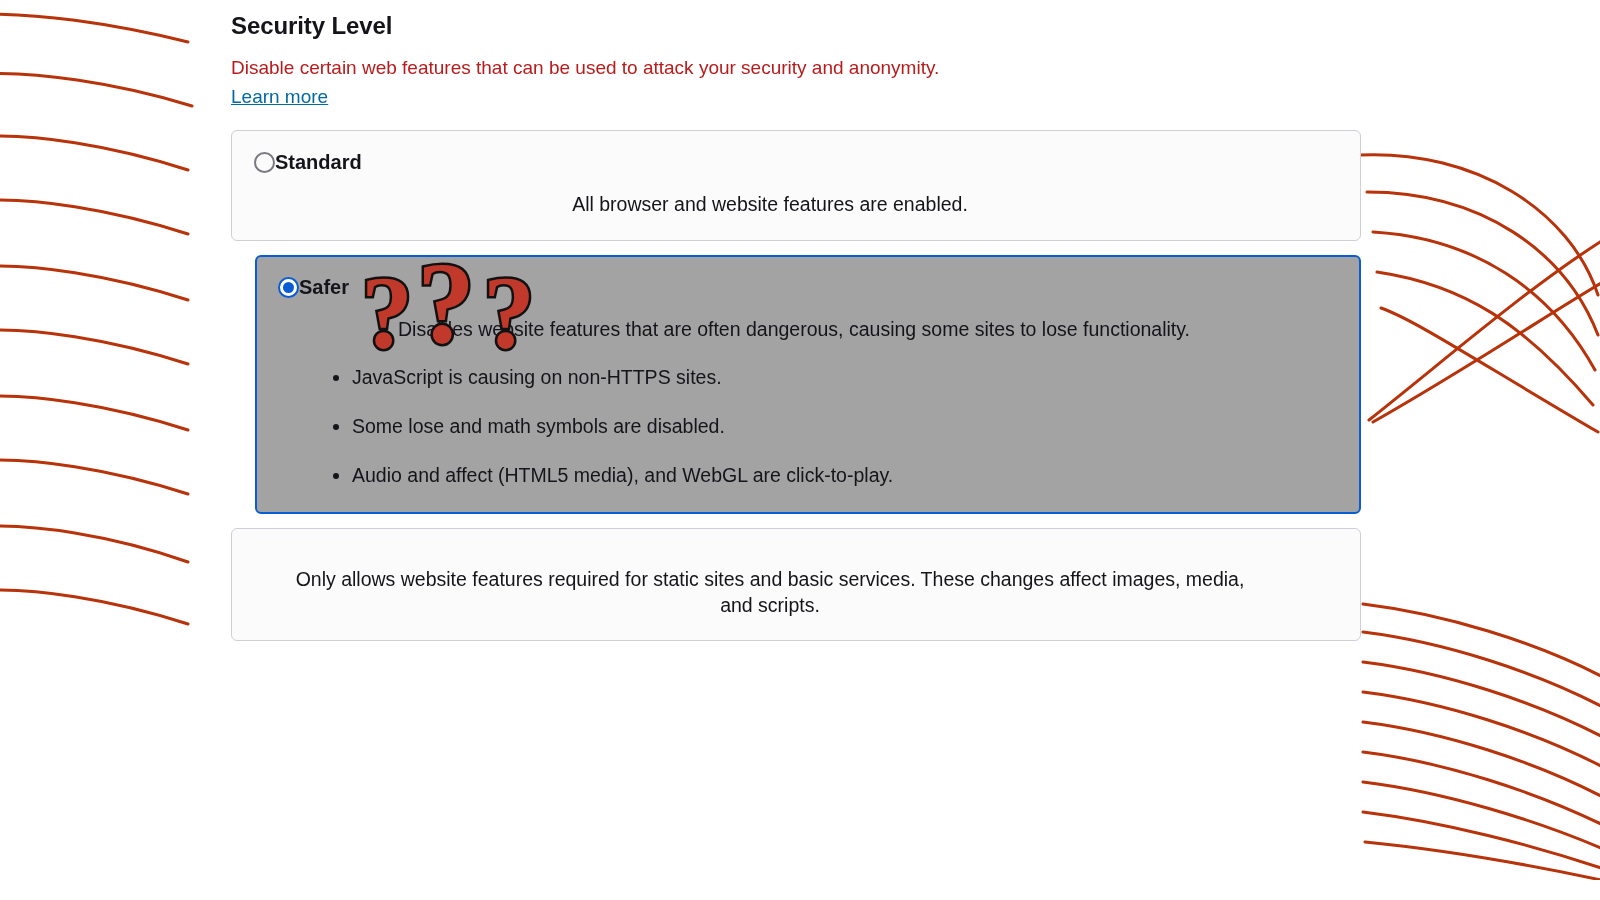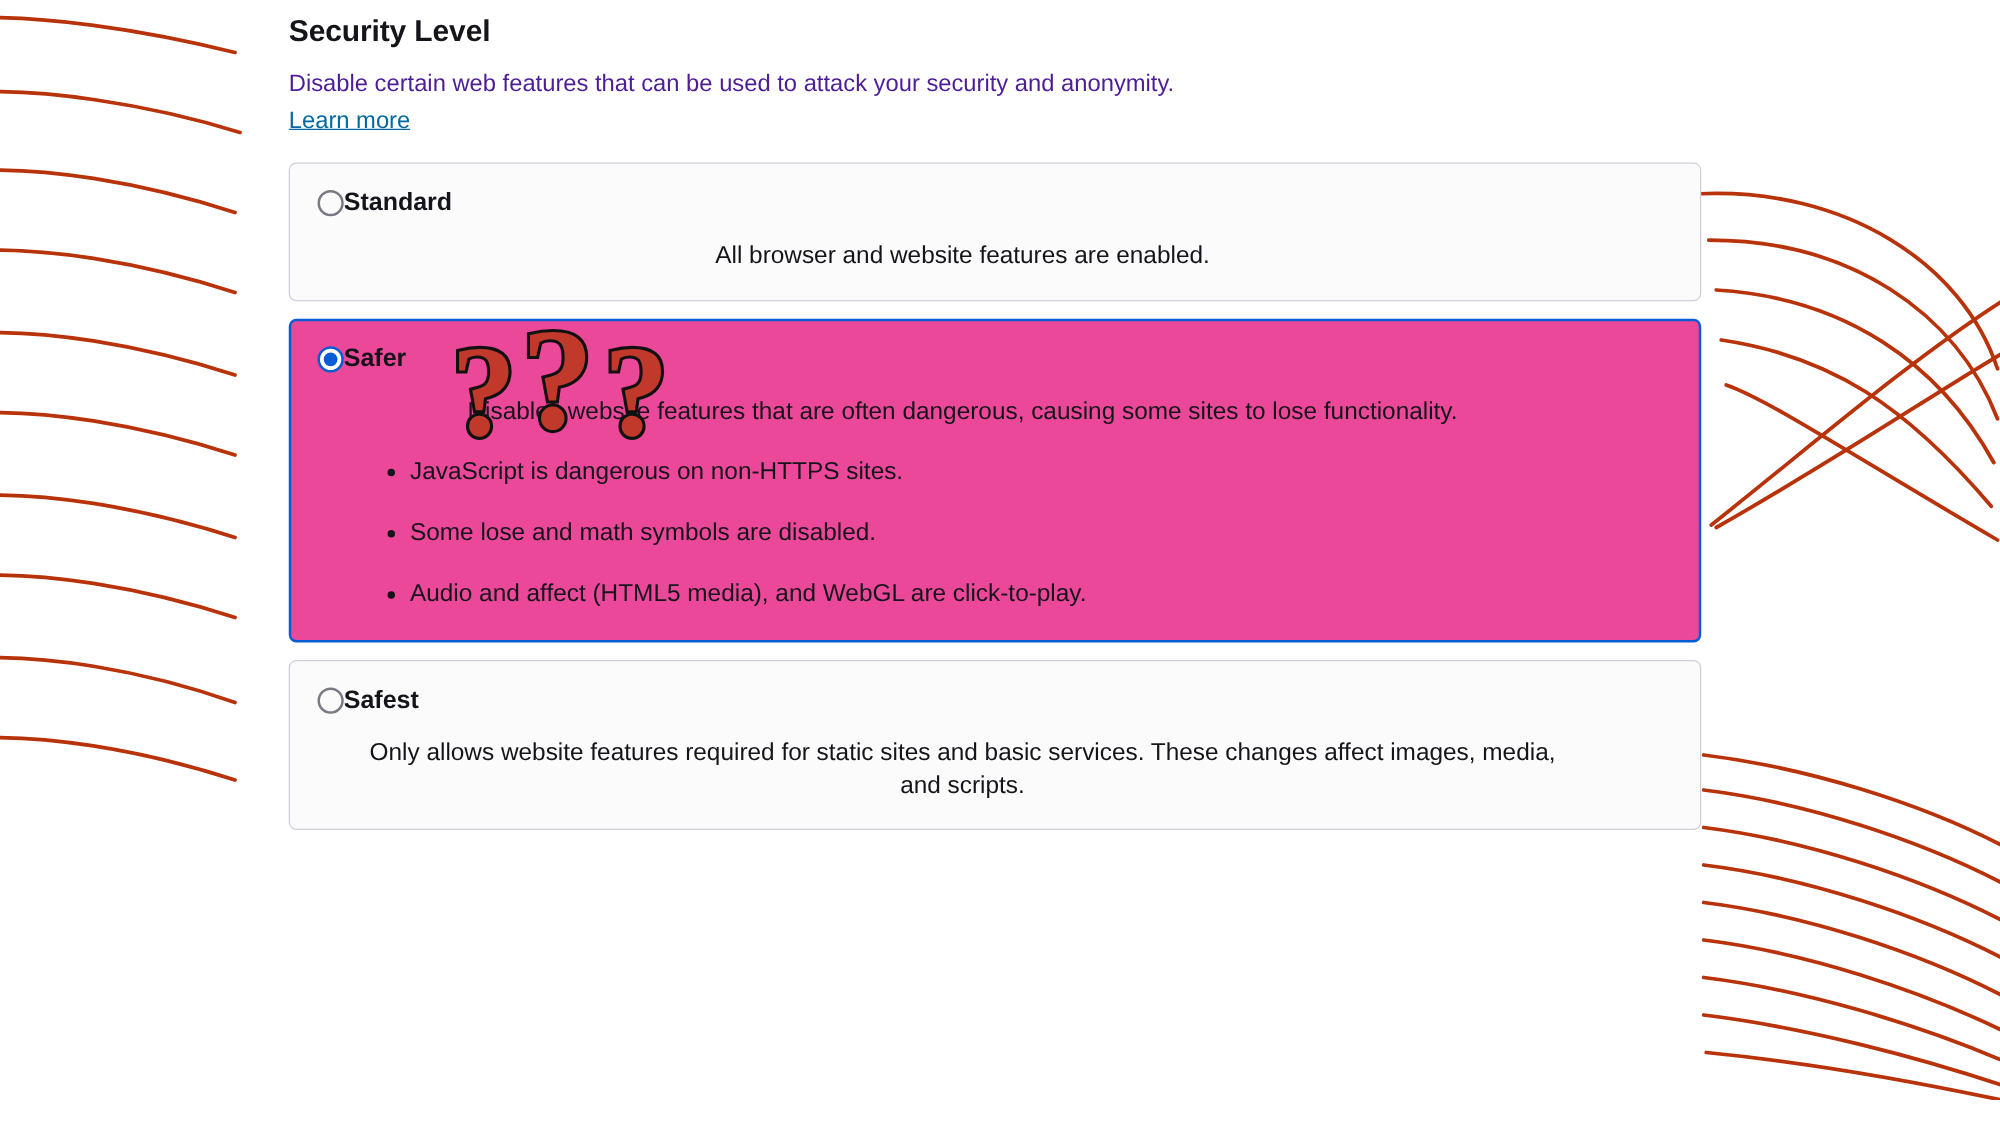--- a/index.html
+++ b/index.html
@@ -39,21 +39,21 @@
   .section-title {
     font-size: 24px;
     font-weight: bold;
     color: #15141a;
     margin: 12px 0 0 0;
     letter-spacing: -0.1px;
   }
 
   .section-desc {
     font-size: 19px;
-    color: #4c1d95;
+    color: #b91c1c;
     margin: 16px 0 0 0;
     line-height: 1.25;
   }
 
   .learn-more {
     display: inline-block;
     font-size: 19px;
     color: #0369a1;
     text-decoration: underline;
     margin-top: 6px;
@@ -68,22 +68,23 @@
     border: 1px solid #cfcfd8;
     border-radius: 6px;
     background: #fbfbfb;
     padding: 20px 22px 22px 22px;
     margin-bottom: 14px;
     position: relative;
   }
 
   .level-card.selected {
     border: 2px solid #0a5cd4;
-    background: #ec4899;
+    background: #a3a3a3;
     padding: 19px 21px 21px 21px;
+    margin-left: 24px;
   }
 
   .level-head {
     display: flex;
     align-items: center;
   }
 
   .radio {
     width: 21px;
     height: 21px;
@@ -213,31 +214,27 @@
         <div class="level-desc">All browser and website features are enabled.</div>
       </div>
 
       <div class="level-card selected">
         <div class="level-head">
           <span class="radio checked"></span>
           <span class="level-name">Safer</span>
         </div>
         <div class="level-desc">Disables website features that are often dangerous, causing some sites to lose functionality.</div>
         <ul class="level-bullets">
-          <li>JavaScript is dangerous on non-HTTPS sites.</li>
+          <li>JavaScript is causing on non-HTTPS sites.</li>
           <li>Some lose and math symbols are disabled.</li>
           <li>Audio and affect (HTML5 media), and WebGL are click-to-play.</li>
         </ul>
       </div>
 
       <div class="level-card">
-        <div class="level-head">
-          <span class="radio"></span>
-          <span class="level-name">Safest</span>
-        </div>
         <div class="level-desc">Only allows website features required for static sites and basic services. These changes affect images, media, and scripts.</div>
       </div>
 
     </div>
   </div>
 
   <svg id="qmarks" viewBox="0 0 230 130" fill="none">
     <g transform="translate(6,18)">
       <text x="0" y="80" font-family="Liberation Serif, serif" font-size="104" font-weight="bold" fill="#c0392b" stroke="#111111" stroke-width="5" paint-order="stroke">?</text>
     </g>

